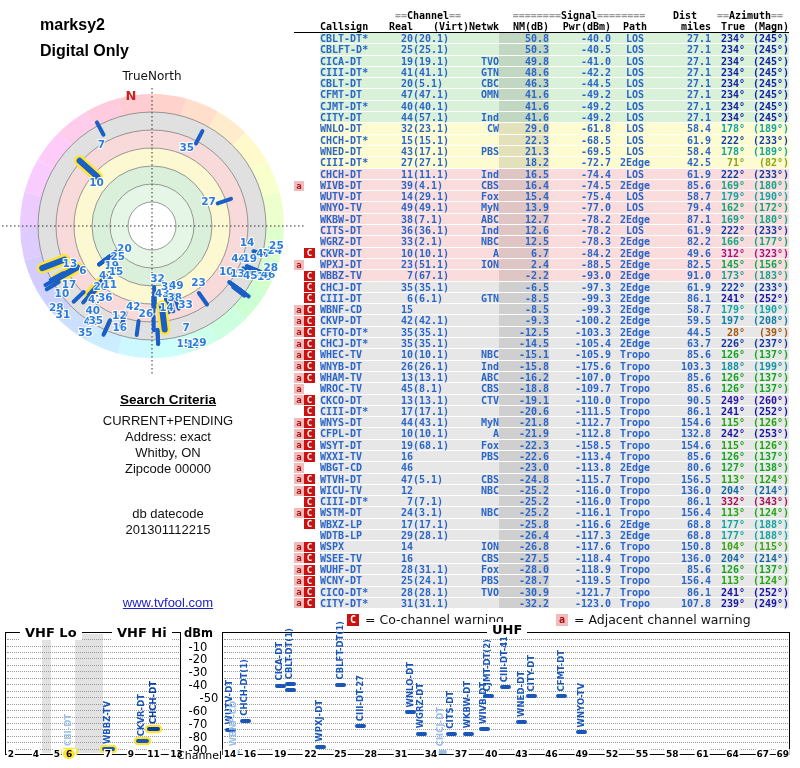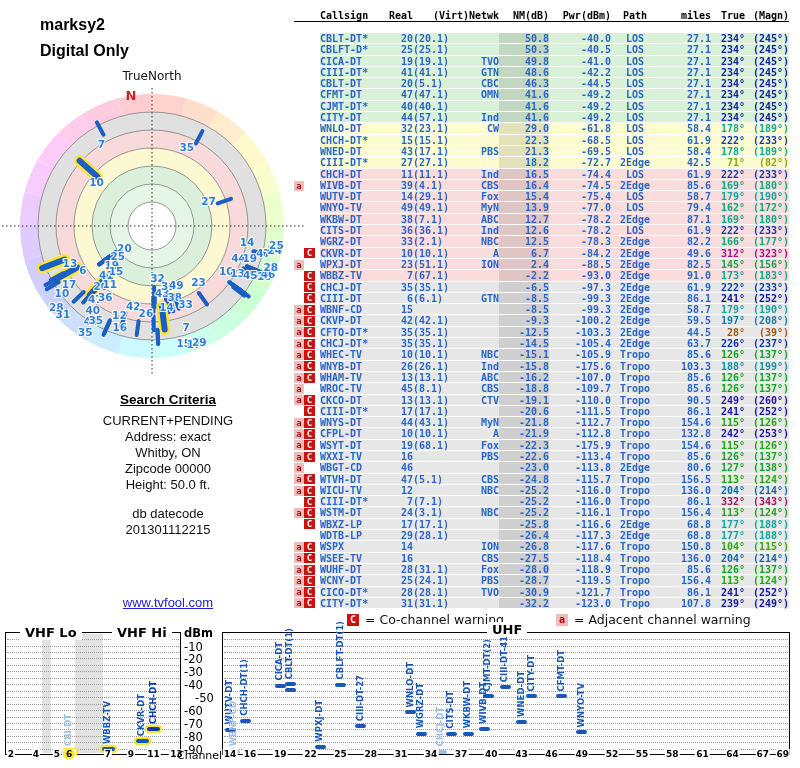--- a/index.html
+++ b/index.html
@@ -29,21 +29,21 @@
   .miles{width:52px;text-align:right}.true{width:34px;text-align:right}.magn{width:44px;text-align:right}
   
   .grid{border-top:1px dotted #999;height:0}
   .frame{border:1.5px solid #000;box-sizing:border-box}
   .grayband{background:#e2e2e2}
   .bar{height:4px;border-radius:2px}
   .hl{box-shadow:0 0 0 2.2px #ffe533;border-radius:3px}
   .vlabel{writing-mode:vertical-rl;transform:rotate(180deg);font:700 8.5px "DejaVu Sans",sans-serif;white-space:nowrap;width:12px;text-align:left}
   .xtick{font:600 9px "DejaVu Sans",sans-serif;background:#fff;padding:0 1px;transform:translateX(-50%);color:#000}
   .pill{background:#ffe533;border-radius:5px;padding:0 3px}
-  .ylab{font:400 11.5px "DejaVu Sans",sans-serif;text-align:left;width:28px;color:#000}
+  .ylab{font:400 11.5px "DejaVu Sans",sans-serif;text-align:center;width:28px;color:#000}
   .bandlab{font:700 13px "DejaVu Sans",sans-serif;background:#fff;padding:0 5px;color:#000}
   .badge{display:inline-block;width:12px;height:12px;font:700 10px "DejaVu Sans Mono",monospace;text-align:center;line-height:12px;margin-right:6px;vertical-align:middle}
   .legtxt{font:12.5px "DejaVu Sans",sans-serif;color:#111;vertical-align:middle}
   
   .pl{font:700 10.5px "DejaVu Sans",sans-serif;fill:#2d7cd8;text-anchor:middle;paint-order:stroke;stroke:#ffffff;stroke-width:2px}
   .pn{font:700 13px "DejaVu Sans",sans-serif;fill:#cc2222;text-anchor:middle}
   .ptn{font:12px "DejaVu Sans",sans-serif;fill:#111;text-anchor:middle}
 </style>
 </head>
 <body>
@@ -195,26 +195,33 @@
       <text x="62.9" y="318.1" class="pl">31</text>
       <text x="131" y="100" class="pn">N</text>
       <text x="152" y="80" class="ptn">TrueNorth</text>
     </svg>
 
   <div class="abs crit-h" style="left:40px;top:392px;width:256px">Search Criteria</div>
   <div class="abs crit" style="left:40px;top:413px;width:256px">CURRENT+PENDING</div>
   <div class="abs crit" style="left:40px;top:429px;width:256px">Address: exact</div>
   <div class="abs crit" style="left:40px;top:445px;width:256px">Whitby, ON</div>
   <div class="abs crit" style="left:40px;top:461px;width:256px">Zipcode 00000</div>
-  <div class="abs crit" style="left:40px;top:477px;width:256px">Height: 50.0 ft.</div>
   <div class="abs crit" style="left:40px;top:506px;width:256px">db datecode</div>
   <div class="abs crit" style="left:40px;top:522px;width:256px">201301112215</div>
   <a class="abs link" style="left:40px;top:595px;width:256px" href="#">www.tvfool.com</a>
 
   <div id="thead" class="abs" style="left:294px;top:10px;width:495px">
+      <div class="hrow">
+     <span style="width:67px"></span>
+     <span style="width:82px;text-align:center"><i>==</i>Channel<i>==</i></span>
+     <span style="width:30px"></span>
+     <span style="width:160px;text-align:center"><i>========</i>Signal<i>========</i></span>
+     <span style="width:52px;text-align:center">Dist</span>
+     <span style="width:78px;text-align:center"><i>==</i>Azimuth<i>==</i></span>
+   </div>
    <div class="hrow hrow2">
      <span style="width:67px">Callsign</span>
      <span style="width:26px;text-align:right">Real</span>
      <span style="width:56px;text-align:right">(Virt)</span>
      <span style="width:30px;text-align:right">Netwk</span>
      <span style="width:50px;text-align:right">NM(dB)</span>
      <span style="width:62px;text-align:right">Pwr(dBm)</span>
      <span style="width:48px;text-align:center">Path</span>
      <span style="width:52px;text-align:right">miles</span>
      <span style="width:34px;text-align:right">True</span>
@@ -837,21 +844,21 @@
       <div class="trow">
         <span class="mk ma">a</span>
         <span class="mk mkc mc">C</span>
         <span class="gap"></span>
         <span class="rowbg bg-gray">
           <span class="c cs">WSYT-DT</span>
           <span class="c real">19</span>
           <span class="c virt">(68.1)</span>
           <span class="c net">Fox</span>
           <span class="c nm">-22.3</span>
-          <span class="c pwr">-175.9</span>
+          <span class="c pwr">-158.5</span>
           <span class="c path">Tropo</span>
           <span class="c miles">154.6</span>
           <span class="c true" style="color:hsl(115,80%,36%)">115°</span>
           <span class="c magn" style="color:hsl(115,80%,36%)">(126°)</span>
         </span>
       </div>
       <div class="trow">
         <span class="mk ma">a</span>
         <span class="mk mkc mc">C</span>
         <span class="gap"></span>

